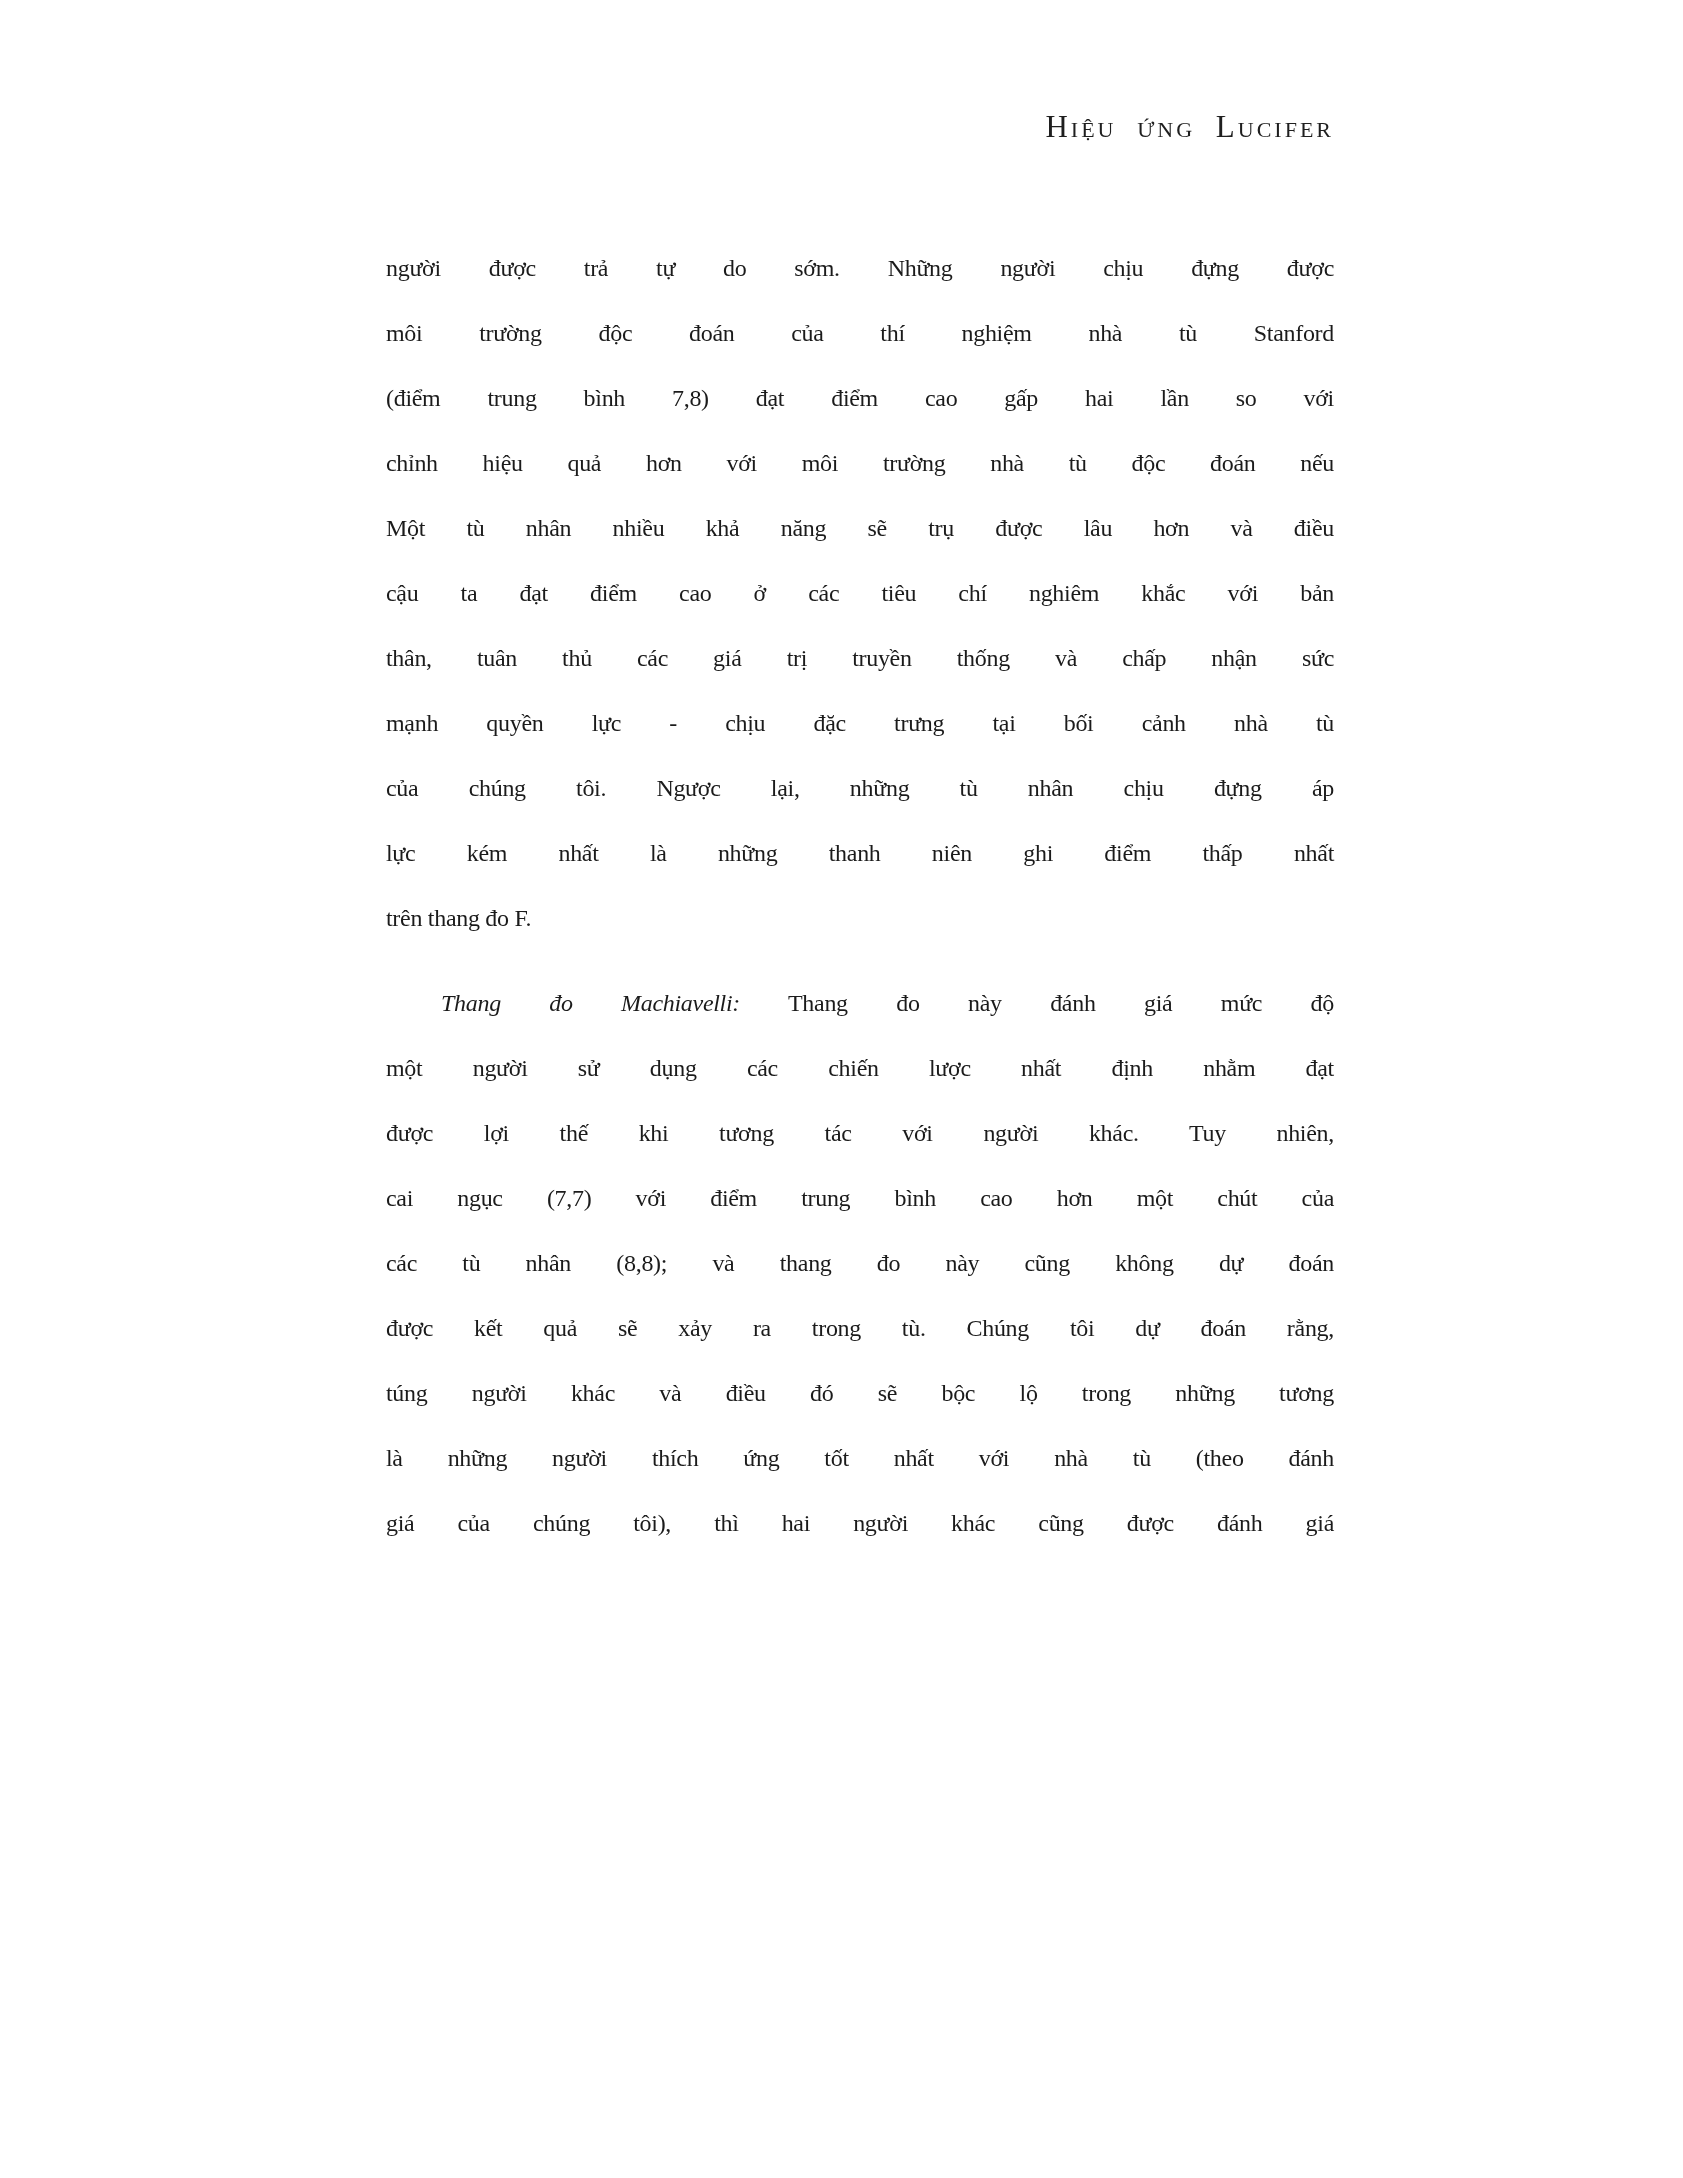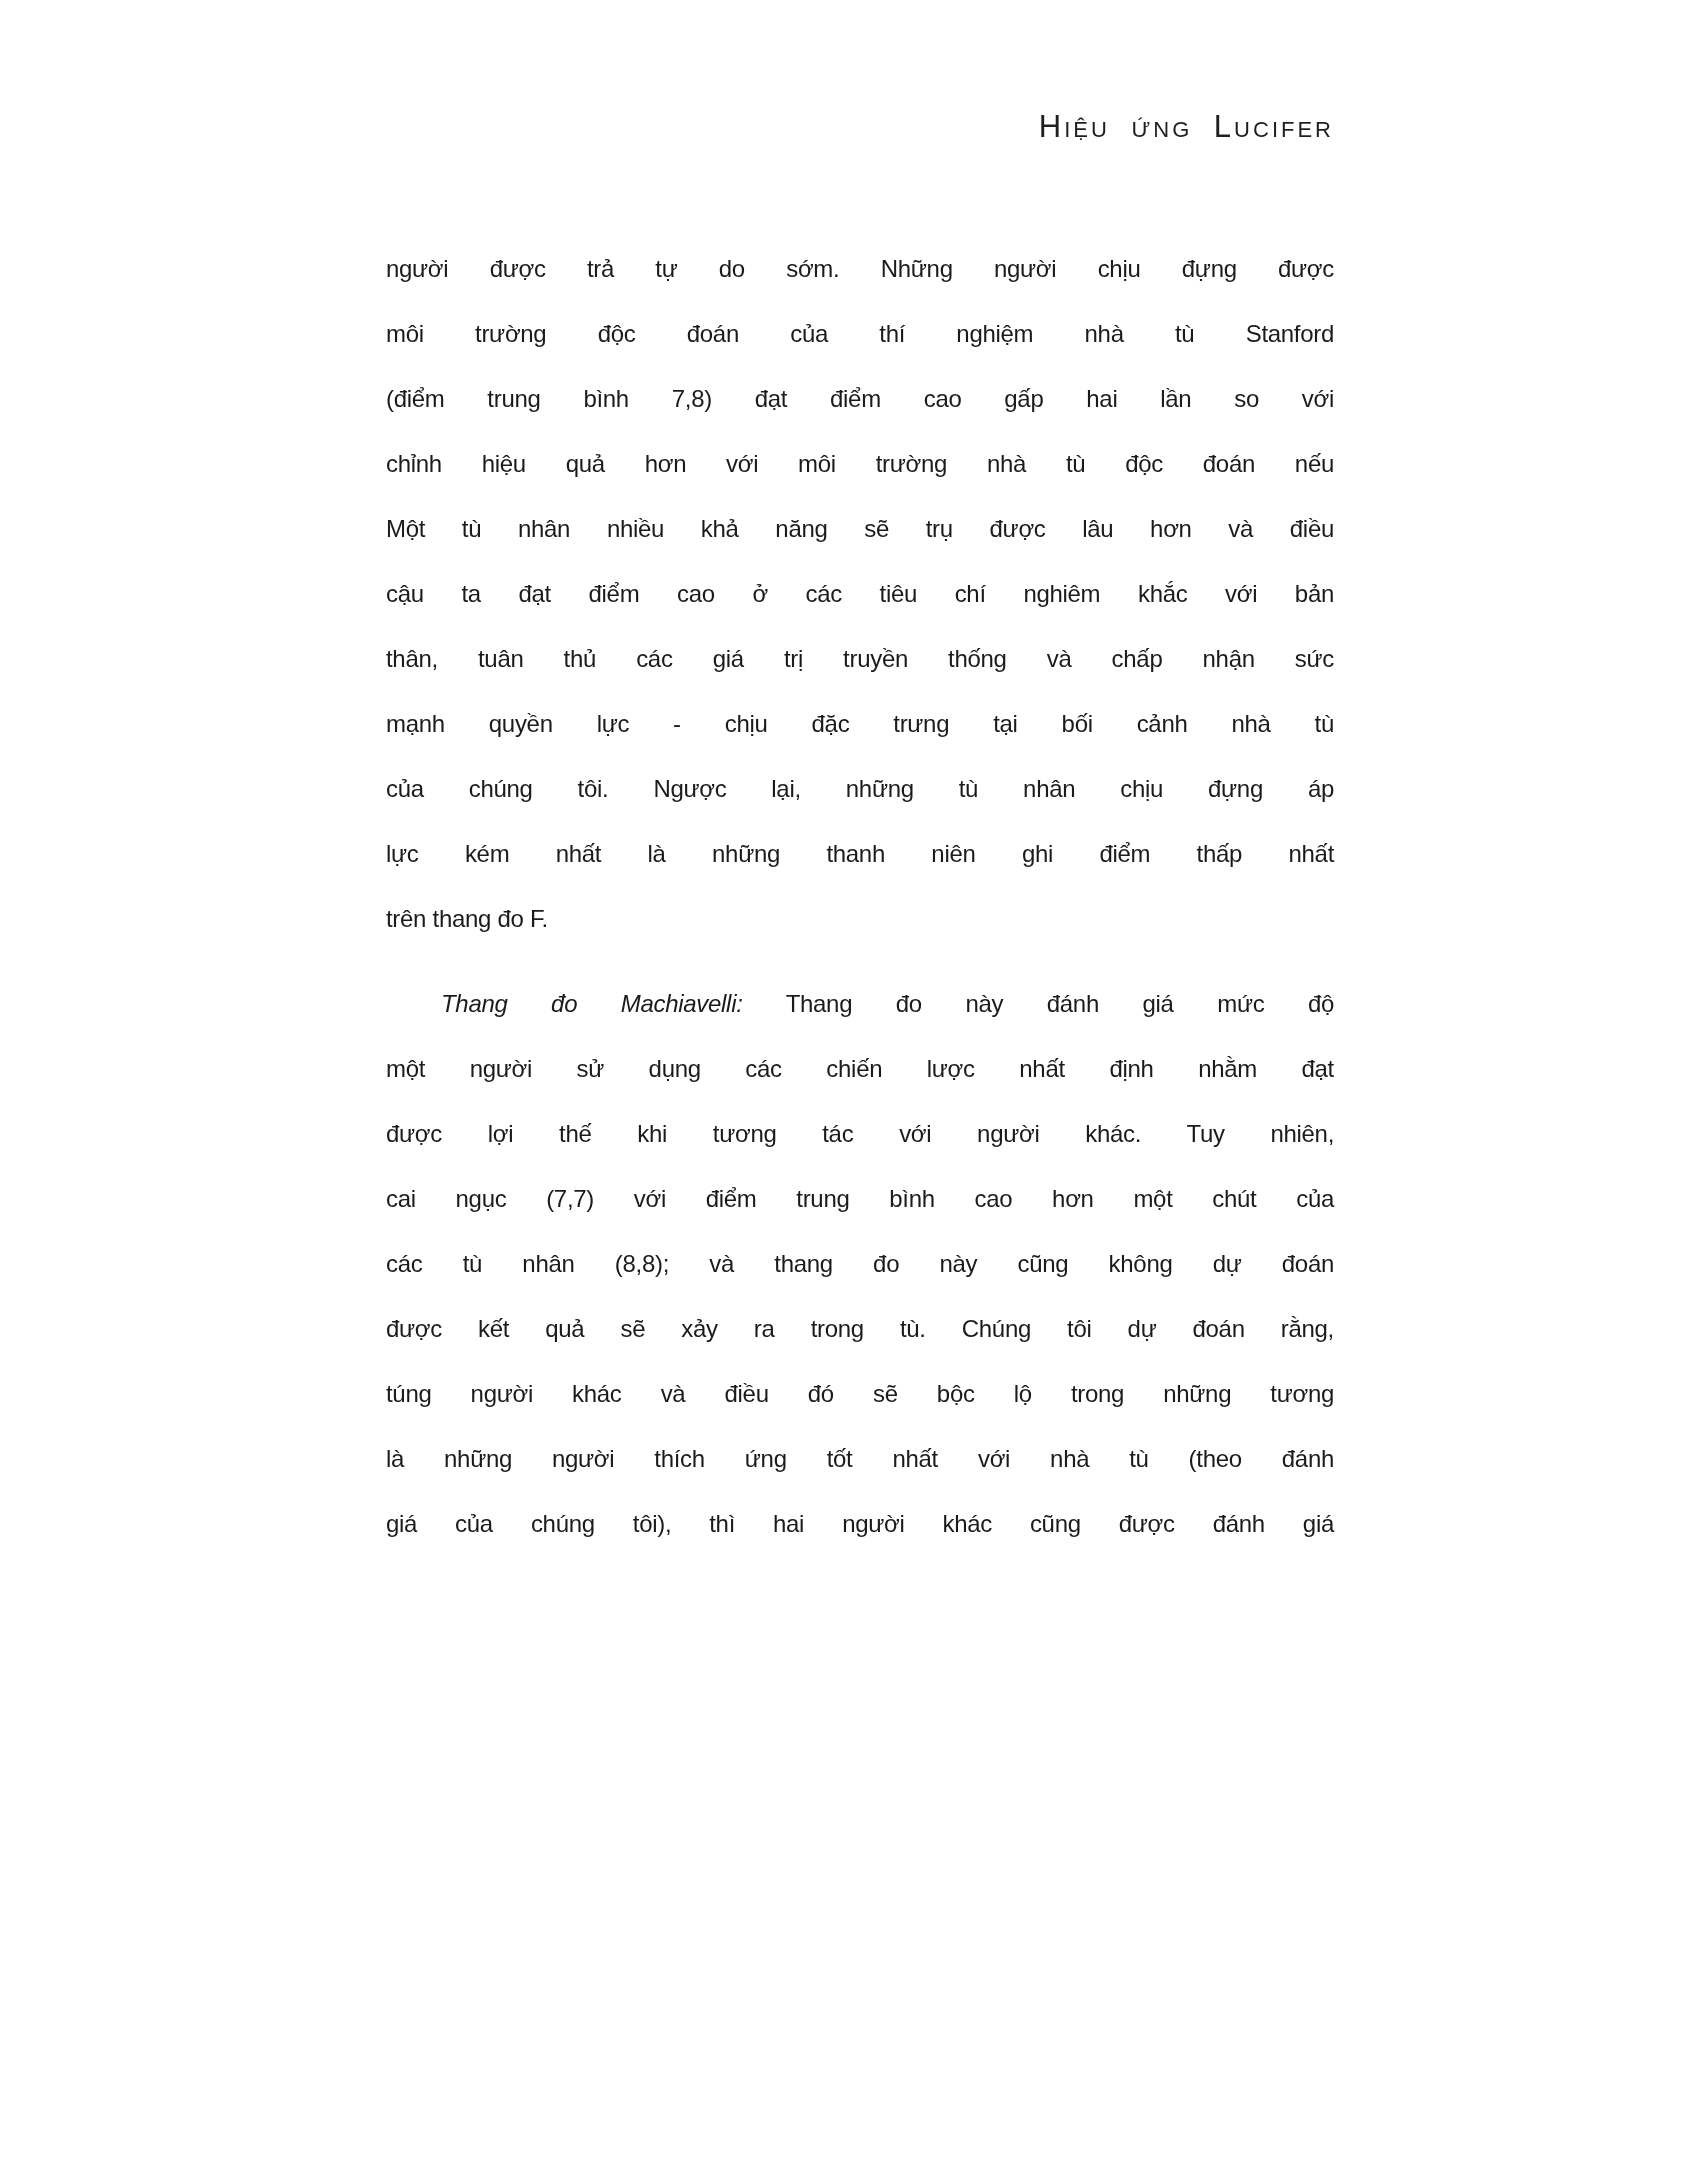--- a/index.html
+++ b/index.html
@@ -5,21 +5,21 @@
   html, body {
     margin: 0;
     padding: 0;
     background: #ffffff;
   }
   .page {
     position: relative;
     width: 1683px;
     height: 1912px;
     background: #ffffff;
-    font-family: Liberation Sans, sans-serif;
+    font-family: Liberation Serif, serif;
     color: #1b1b1b;
     overflow: hidden;
   }
   .running-header {
     position: absolute;
     top: 109px;
     left: 386px;
     width: 948px;
     text-align: right;
     font-variant: small-caps;

